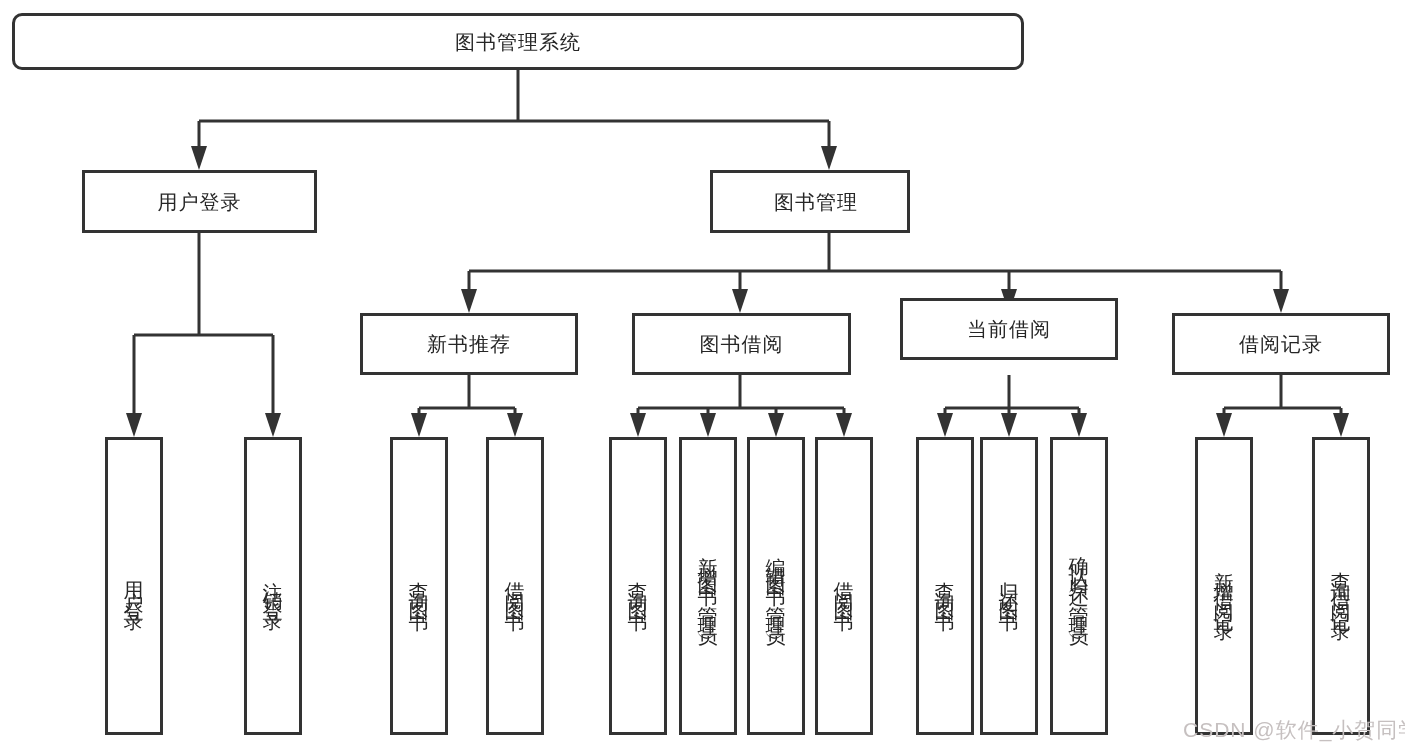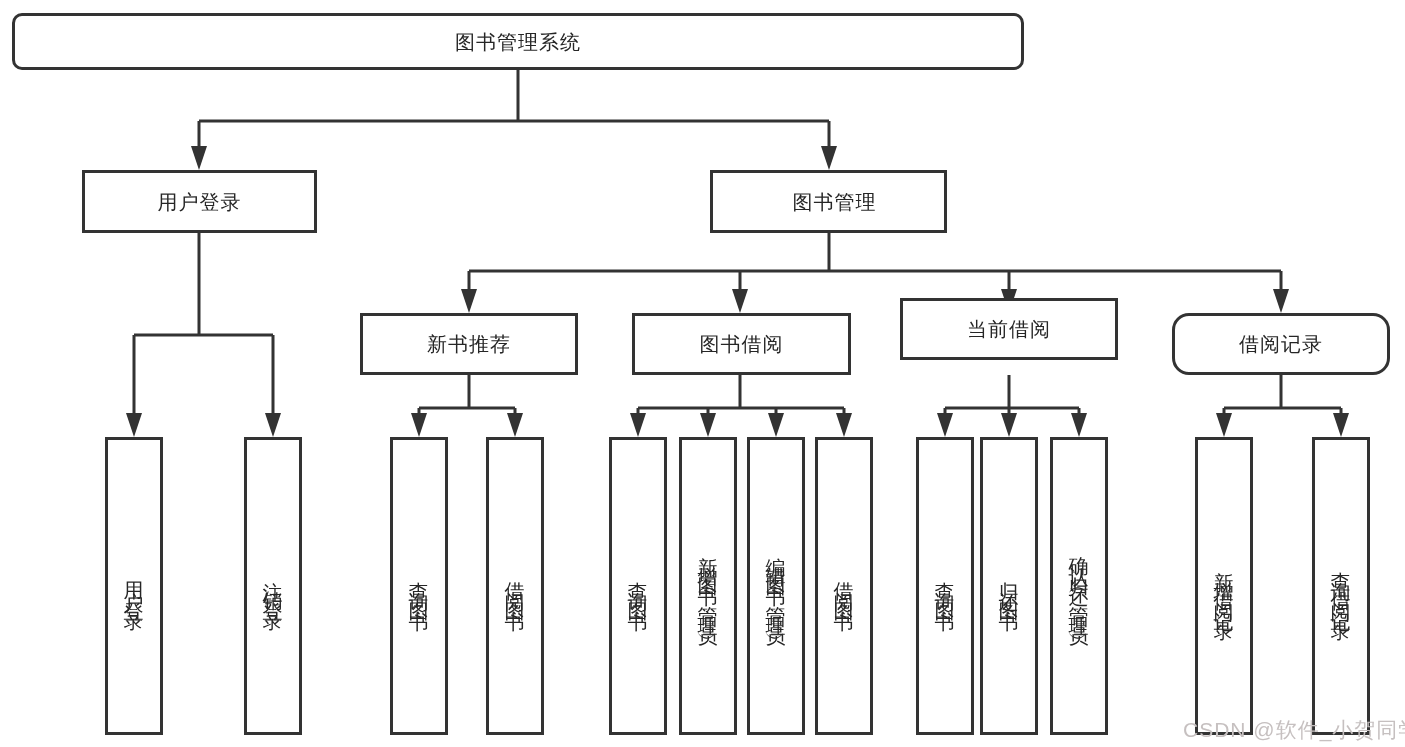--- a/index.html
+++ b/index.html
@@ -82,26 +82,26 @@
       M630 413 L646 413 L638 437 Z  M700 413 L716 413 L708 437 Z
       M768 413 L784 413 L776 437 Z  M836 413 L852 413 L844 437 Z
       M937 413 L953 413 L945 437 Z  M1001 413 L1017 413 L1009 437 Z
       M1071 413 L1087 413 L1079 437 Z
       M1216 413 L1232 413 L1224 437 Z  M1333 413 L1349 413 L1341 437 Z"></path>
   </svg>
 
   <div class="node hbox" style="left:12px;top:13px;width:1012px;height:57px;border-radius:10px;">图书管理系统</div>
 
   <div class="node hbox" style="left:82px;top:170px;width:235px;height:63px;">用户登录</div>
-  <div class="node hbox" style="left:710px;top:170px;width:237px;height:63px;padding-left:12px;">图书管理</div>
+  <div class="node hbox" style="left:710px;top:170px;width:200px;height:63px;padding-left:12px;">图书管理</div>
 
   <div class="node hbox" style="left:360px;top:313px;width:218px;height:62px;text-align:right;">新书推荐</div>
   <div class="node hbox" style="left:632px;top:313px;width:219px;height:62px;">图书借阅</div>
   <div class="node hbox" style="left:900px;top:298px;width:218px;height:62px;">当前借阅</div>
-  <div class="node hbox" style="left:1172px;top:313px;width:218px;height:62px;border-radius:17px;">借阅记录</div>
+  <div class="node hbox" style="left:1172px;top:313px;width:218px;height:62px;">借阅记录</div>
 
   <div class="node vbox" style="left:105px;top:437px;width:58px;height:298px;">用户登录</div>
   <div class="node vbox" style="left:244px;top:437px;width:58px;height:298px;">注销登录</div>
 
   <div class="node vbox" style="left:390px;top:437px;width:58px;height:298px;">查询图书</div>
   <div class="node vbox" style="left:486px;top:437px;width:58px;height:298px;">借阅图书</div>
 
   <div class="node vbox" style="left:609px;top:437px;width:58px;height:298px;">查询图书</div>
   <div class="node vbox" style="left:679px;top:437px;width:58px;height:298px;">新增图书（管理员）</div>
   <div class="node vbox" style="left:747px;top:437px;width:58px;height:298px;">编辑图书（管理员）</div>

